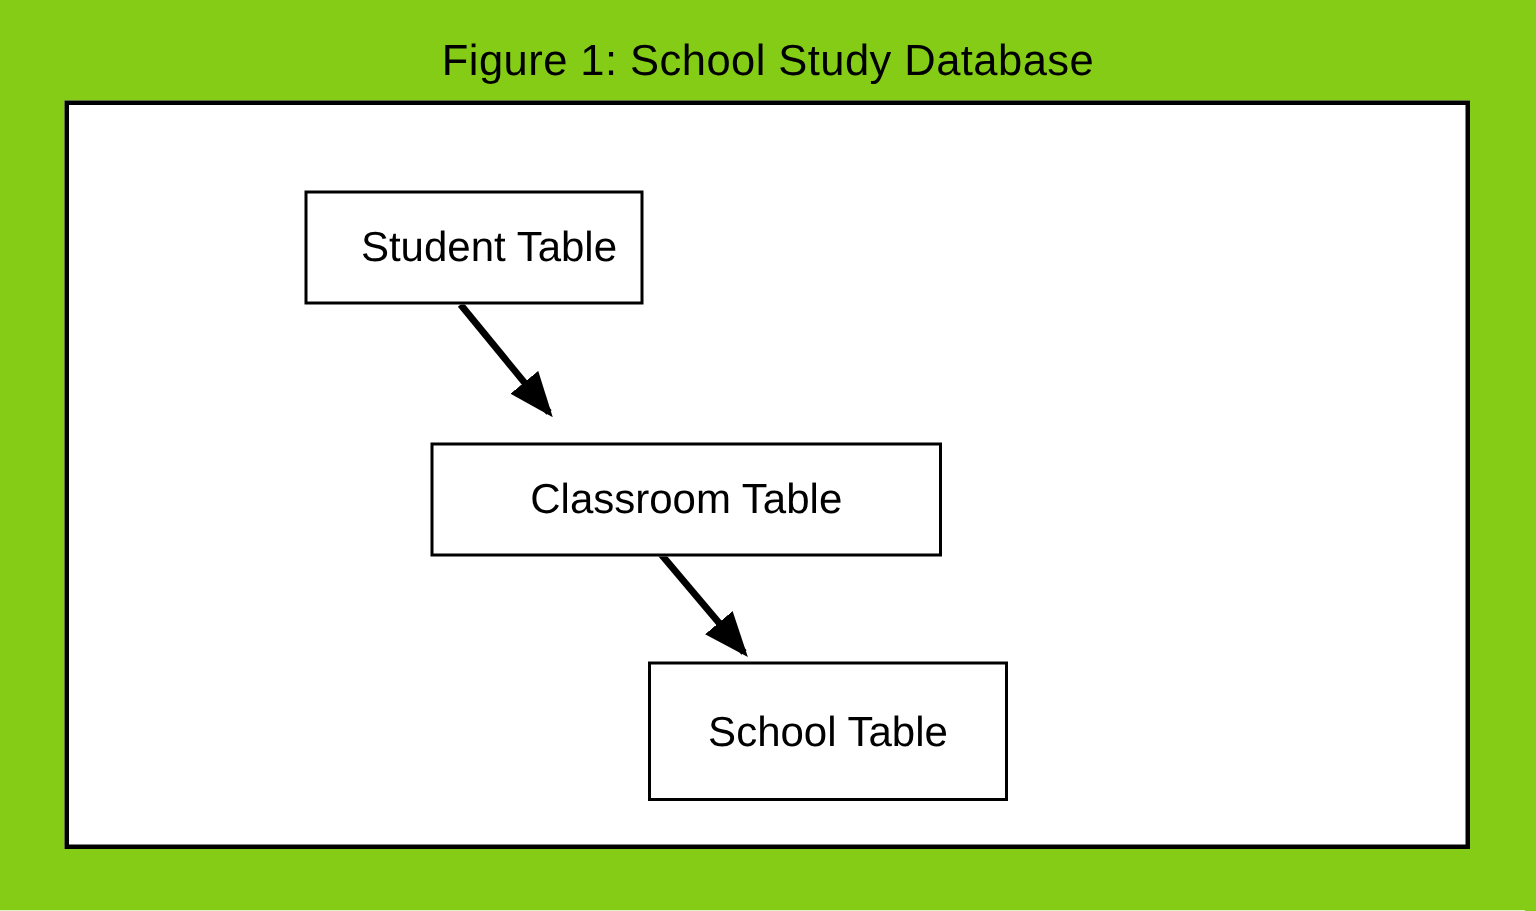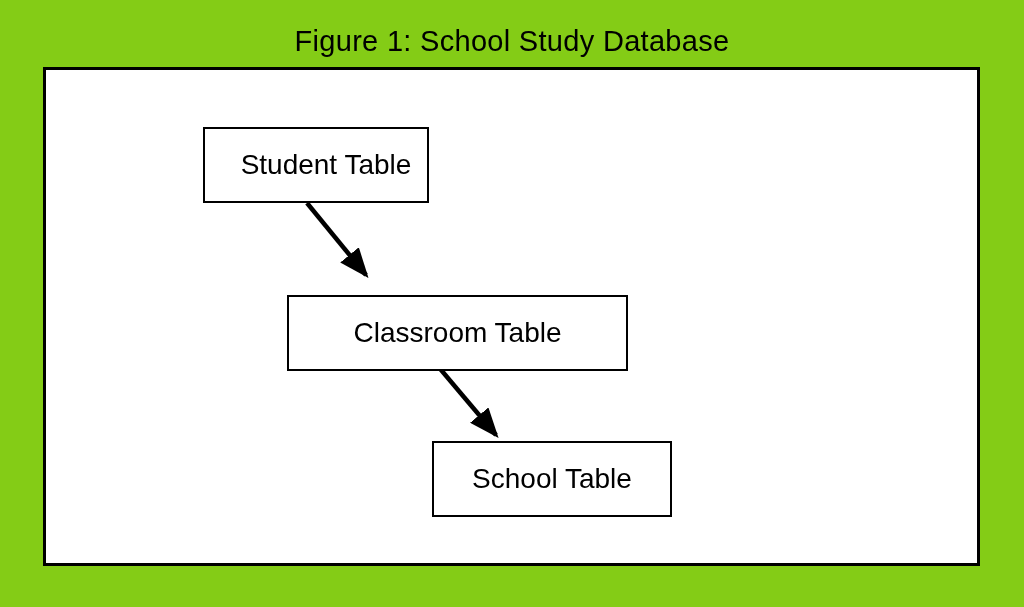--- a/index.html
+++ b/index.html
@@ -53,21 +53,21 @@
     box-sizing: border-box;
     display: flex;
     align-items: center;
     justify-content: center;
     font-size: 28px;
     color: #000000;
     white-space: nowrap;
   }
   #node-student   { left: 203px; top: 127px; width: 226px; height: 76px; padding-left: 20px; }
   #node-classroom { left: 287px; top: 295px; width: 341px; height: 76px; }
-  #node-school    { left: 432px; top: 441px; width: 240px; height: 76px; }
+  #node-school    { left: 432px; top: 441px; width: 240px; height: 93px; }
 </style>
 </head>
 <body>
 
 <div class="canvas">
 
   <div class="fig-title">Figure 1: School Study Database</div>
 
   <div class="outer-frame"></div>
 

